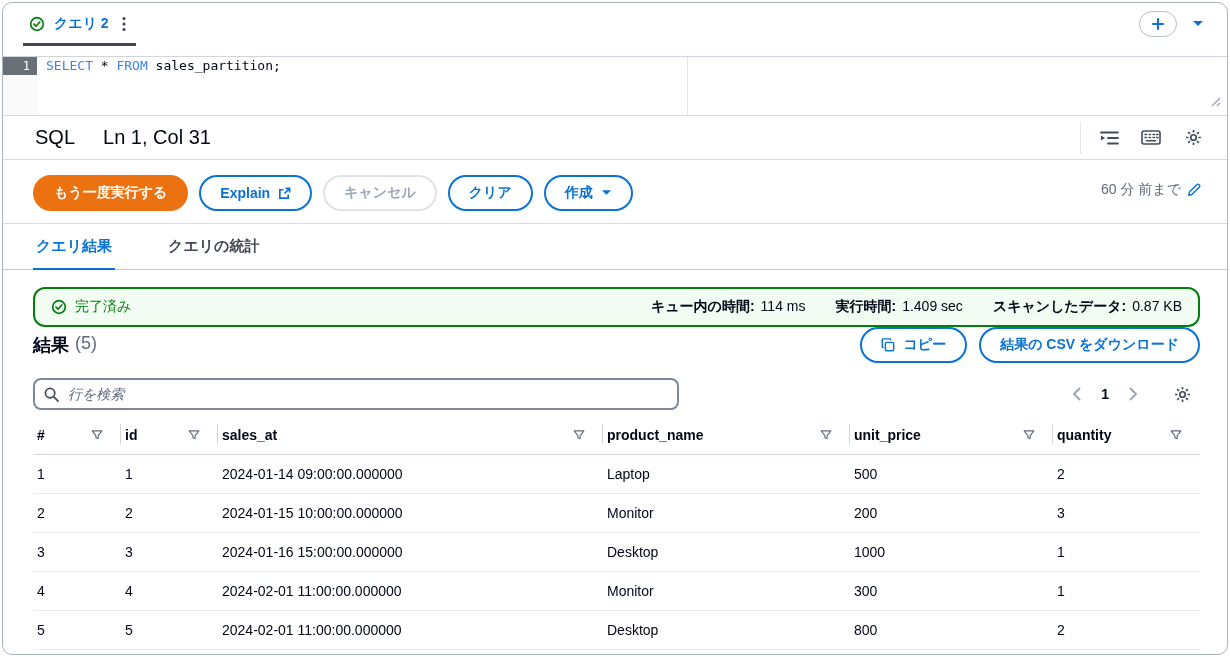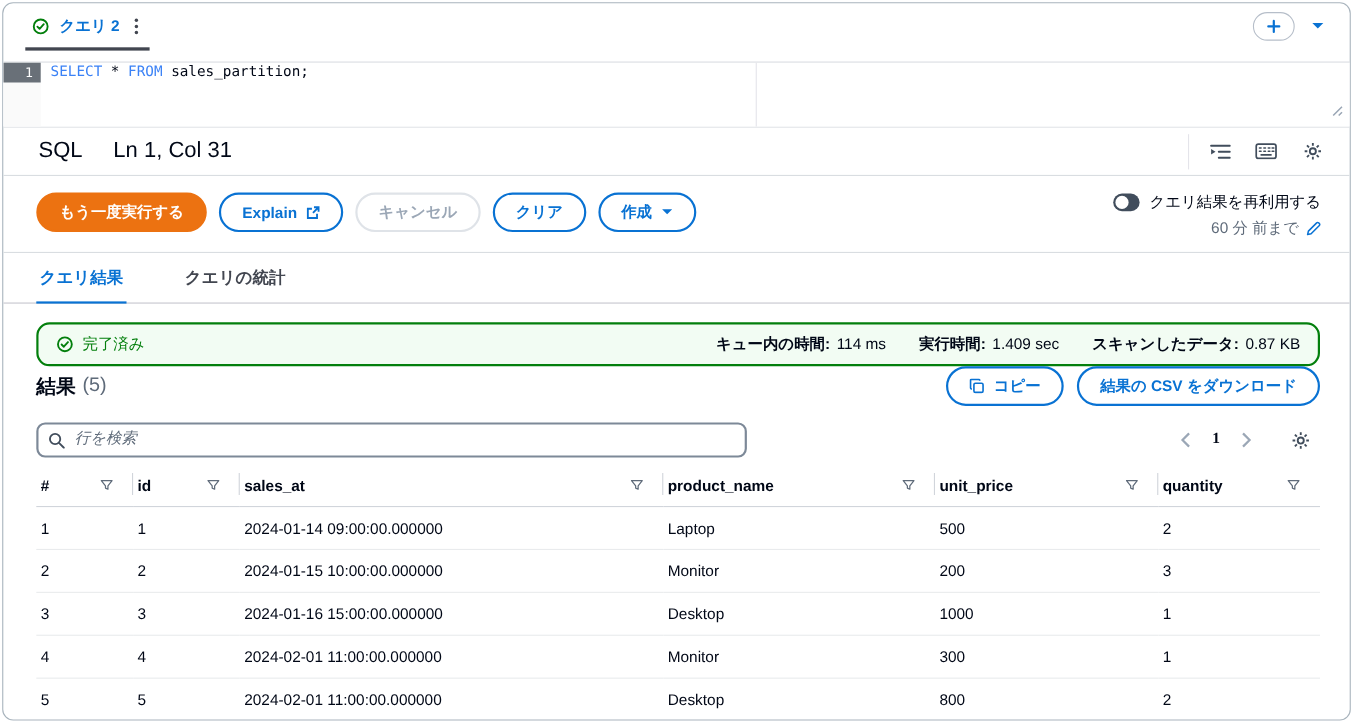--- a/index.html
+++ b/index.html
@@ -94,21 +94,21 @@
   .banner-left { color:#037f0c; display:flex; align-items:center; gap:8px; }
   .banner-metrics { margin-left:auto; display:flex; gap:30px; color:#000716; }
   .metric { display:flex; gap:6px; }
   .metric b { font-weight:700; }
 
   .results-header { margin-top:0; display:flex; align-items:center; }
   .results-title { font-size:18px; font-weight:700; display:flex; gap:6px; }
   .results-count { color:#5f6b7a; font-weight:400; }
   .header-buttons { margin-left:auto; display:flex; gap:12px; }
 
-  .search-row { margin-top:15px; display:flex; align-items:center;font-family:Liberation Serif, serif; }
+  .search-row { margin-top:15px; display:flex; align-items:center; }
   .search-box {
     width:646px; height:32px; border:2px solid #7d8998; border-radius:8px;
     display:flex; align-items:center; padding:0 9px; gap:7px; background:#fff;
   }
   .search-box input { border:none; outline:none; flex:1; font-size:14px; font-family:inherit; color:#000716; }
   .search-box input::placeholder { color:#5f6b7a; font-style:italic; }
   .pagination { margin-left:auto; display:flex; align-items:center; gap:18px; }
   .page-chevron { background:none; border:none; cursor:default; display:flex; padding:2px; }
   .page-num { font-size:14px; font-weight:700; color:#000716; }
   .pref-gear { margin-left:6px; }
@@ -213,26 +213,20 @@
     </button>
     <button class="btn btn-disabled">キャンセル</button>
     <button class="btn">クリア</button>
     <button class="btn">
       <span>作成</span>
       <svg width="11" height="8" viewBox="0 0 12 8">
           <path d="M1 1l5 5 5-5z" fill="#0972d3"></path>
         </svg>
     </button>
     <div class="reuse-block">
-      <div class="reuse-row1">
-        <span class="toggle">
-            <span class="knob"></span>
-          </span>
-        <span>クエリ結果を再利用する</span>
-      </div>
       <div class="reuse-row2">
         <span>60 分 前まで</span>
         <svg width="14" height="14" viewBox="0 0 16 16" style="cursor:pointer;">
             <path d="M2 14l.8-3.6 8.6-8.6a1.4 1.4 0 0 1 2 0l.8.8a1.4 1.4 0 0 1 0 2L5.6 13.2 2 14z" fill="none" stroke="#0972d3" stroke-width="1.6" stroke-linejoin="round"></path>
           </svg>
       </div>
     </div>
   </div>
 
   <div class="result-tabs">

